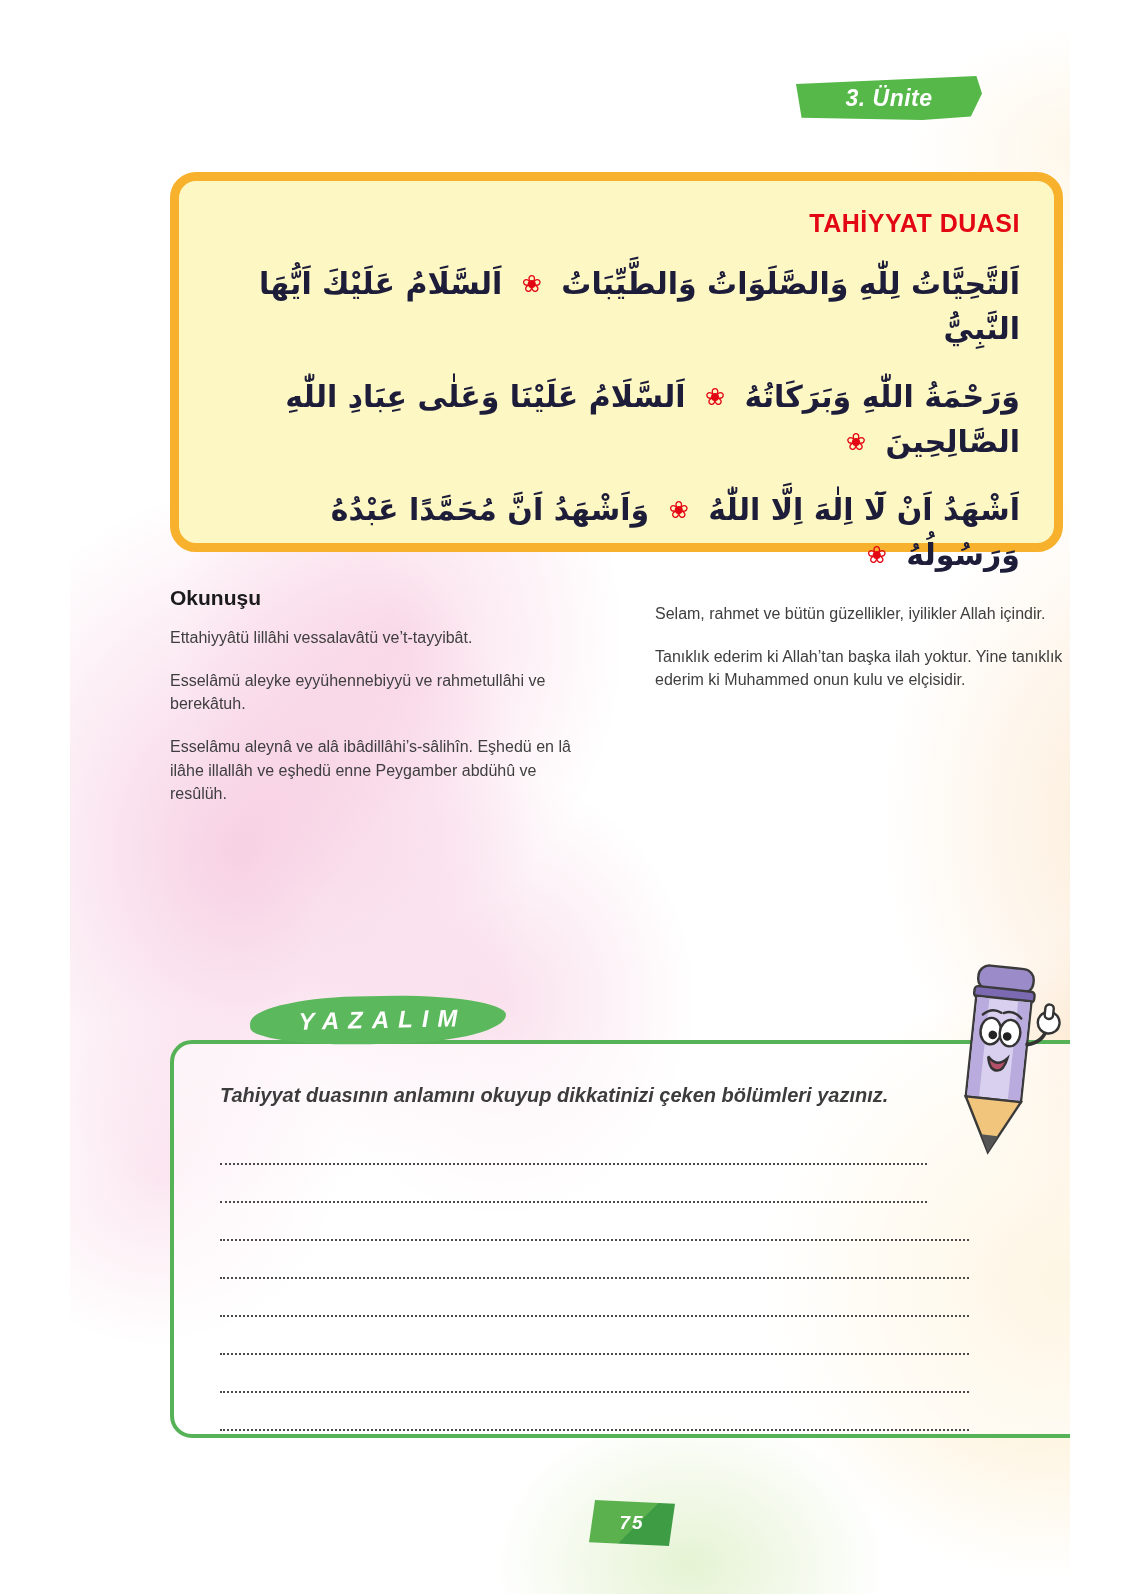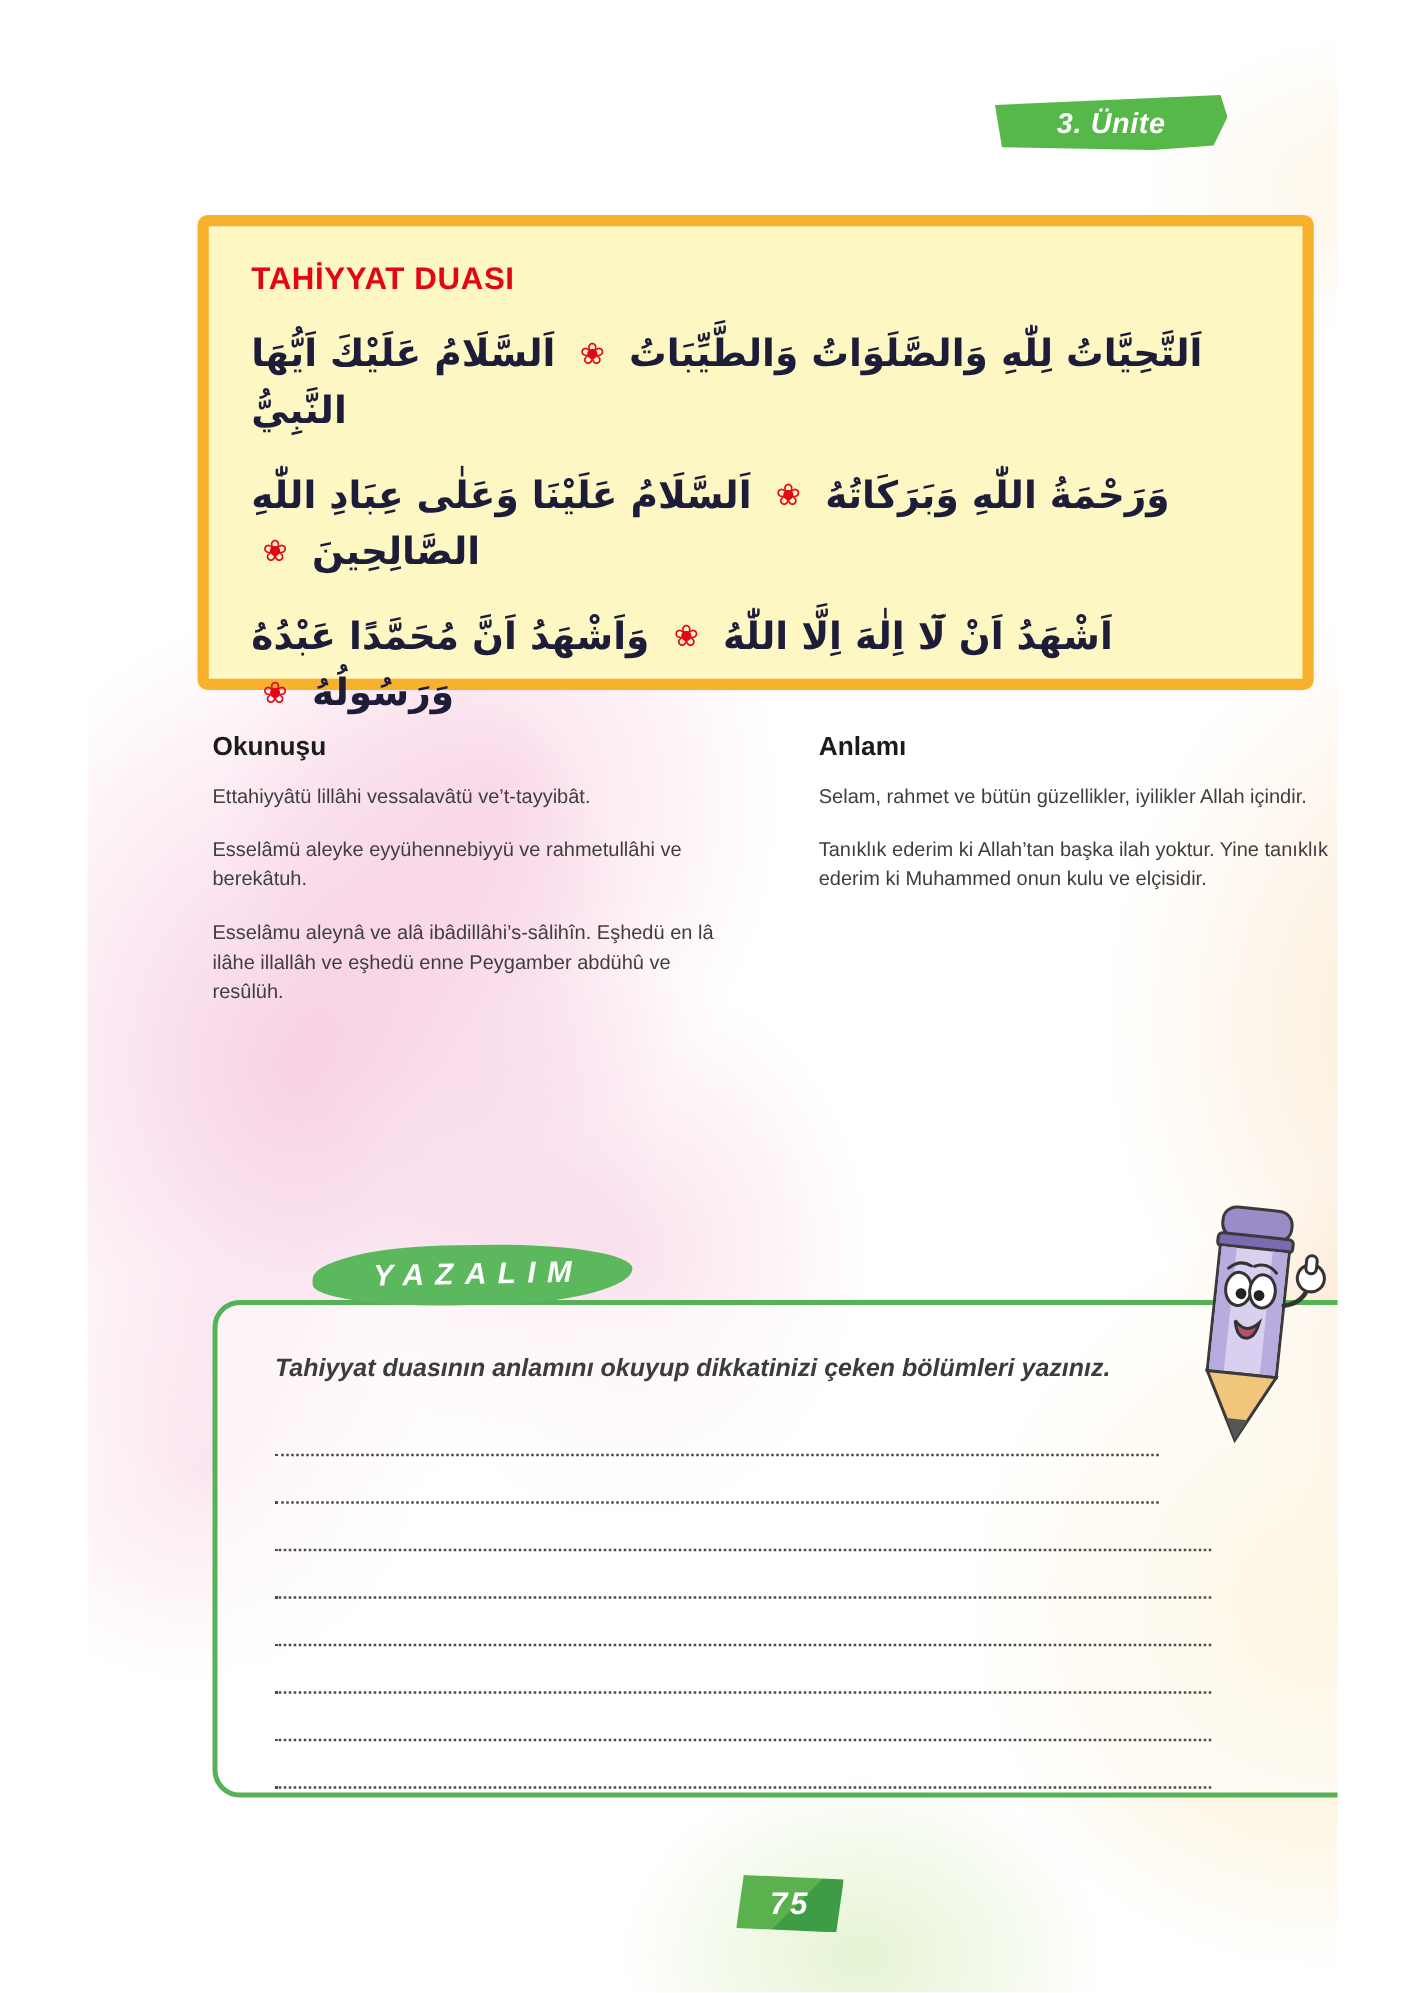--- a/index.html
+++ b/index.html
@@ -19,22 +19,22 @@
   }
   
   .unit-badge{
     position:absolute;top:76px;right:88px;width:186px;height:44px;background:#55b848;
     display:flex;align-items:center;justify-content:center;color:#fff;font-weight:bold;
     font-style:italic;font-size:23px;letter-spacing:.5px;
     clip-path:polygon(0 18%,97% 0,100% 40%,94% 92%,68% 100%,3% 95%);
   }
   
   .prayer-box{
-    position:absolute;left:88px;top:172px;width:893px;height:380px;box-sizing:border-box;
-    background:#fdf7c4;border:9px solid #f8b12c;border-radius:8px;text-align:left;
+    position:absolute;left:100px;top:172px;width:893px;height:380px;box-sizing:border-box;
+    background:#fdf7c4;border:9px solid #f8b12c;border-radius:26px;text-align:right;
     padding:28px 34px 0 34px;
   }
   .prayer-title{color:#e30613;font-weight:bold;font-size:25px;margin:0 0 6px 0;letter-spacing:.5px;}
   .arabic-line{
     font-family:"DejaVu Sans",sans-serif;direction:rtl;unicode-bidi:plaintext;
     color:#1d1d3a;font-size:30px;font-weight:bold;line-height:1.5;margin:23px 0;
   }
   .rosette{color:#e30613;font-size:24px;margin:0 9px;vertical-align:2px;}
   
   .columns{position:absolute;left:100px;top:586px;width:902px;display:flex;gap:68px;}
@@ -58,21 +58,21 @@
   .write-line{height:36px;border-bottom:2.5px dotted #4a4a4a;width:90%;}
   .write-line:nth-child(1),.write-line:nth-child(2){width:85%;}
   
   .pencil{position:absolute;left:852px;top:962px;width:150px;height:205px;z-index:4;}
   
   .page-badge{
     position:absolute;left:519px;top:1500px;width:86px;height:46px;
     background:linear-gradient(135deg,#5cb14f 55%,#3e9c44 55%);
     clip-path:polygon(7% 0,100% 8%,93% 100%,0 92%);
     display:flex;align-items:center;justify-content:center;color:#fff;font-weight:bold;
-    font-style:italic;font-size:25px;letter-spacing:2px;
+    font-style:italic;font-size:19px;letter-spacing:2px;
   }
 </style>
 </head>
 <body>
 
 <div class="page">
 
   <div class="unit-badge">
     <span>3. Ünite</span>
   </div>
@@ -89,21 +89,20 @@
   <div class="columns">
     <div class="col">
       <h3 class="col-heading">Okunuşu</h3>
       <div>
           <p>Ettahiyyâtü lillâhi vessalavâtü ve’t-tayyibât.</p>
           <p>Esselâmü aleyke eyyühennebiyyü ve rahmetullâhi ve berekâtuh.</p>
           <p>Esselâmu aleynâ ve alâ ibâdillâhi’s-sâlihîn. Eşhedü en lâ ilâhe illallâh ve eşhedü enne Peygamber abdühû ve resûlüh.</p>
         </div>
     </div>
     <div class="col">
-      <h3 class="col-heading">Anlamı</h3>
       <div>
           <p>Selam, rahmet ve bütün güzellikler, iyilikler Allah içindir.</p>
           <p>Tanıklık ederim ki Allah’tan başka ilah yoktur. Yine tanıklık ederim ki Muhammed onun kulu ve elçisidir.</p>
         </div>
     </div>
   </div>
 
   <div class="yazalim-badge">
     <span>YAZALIM</span>
   </div>

